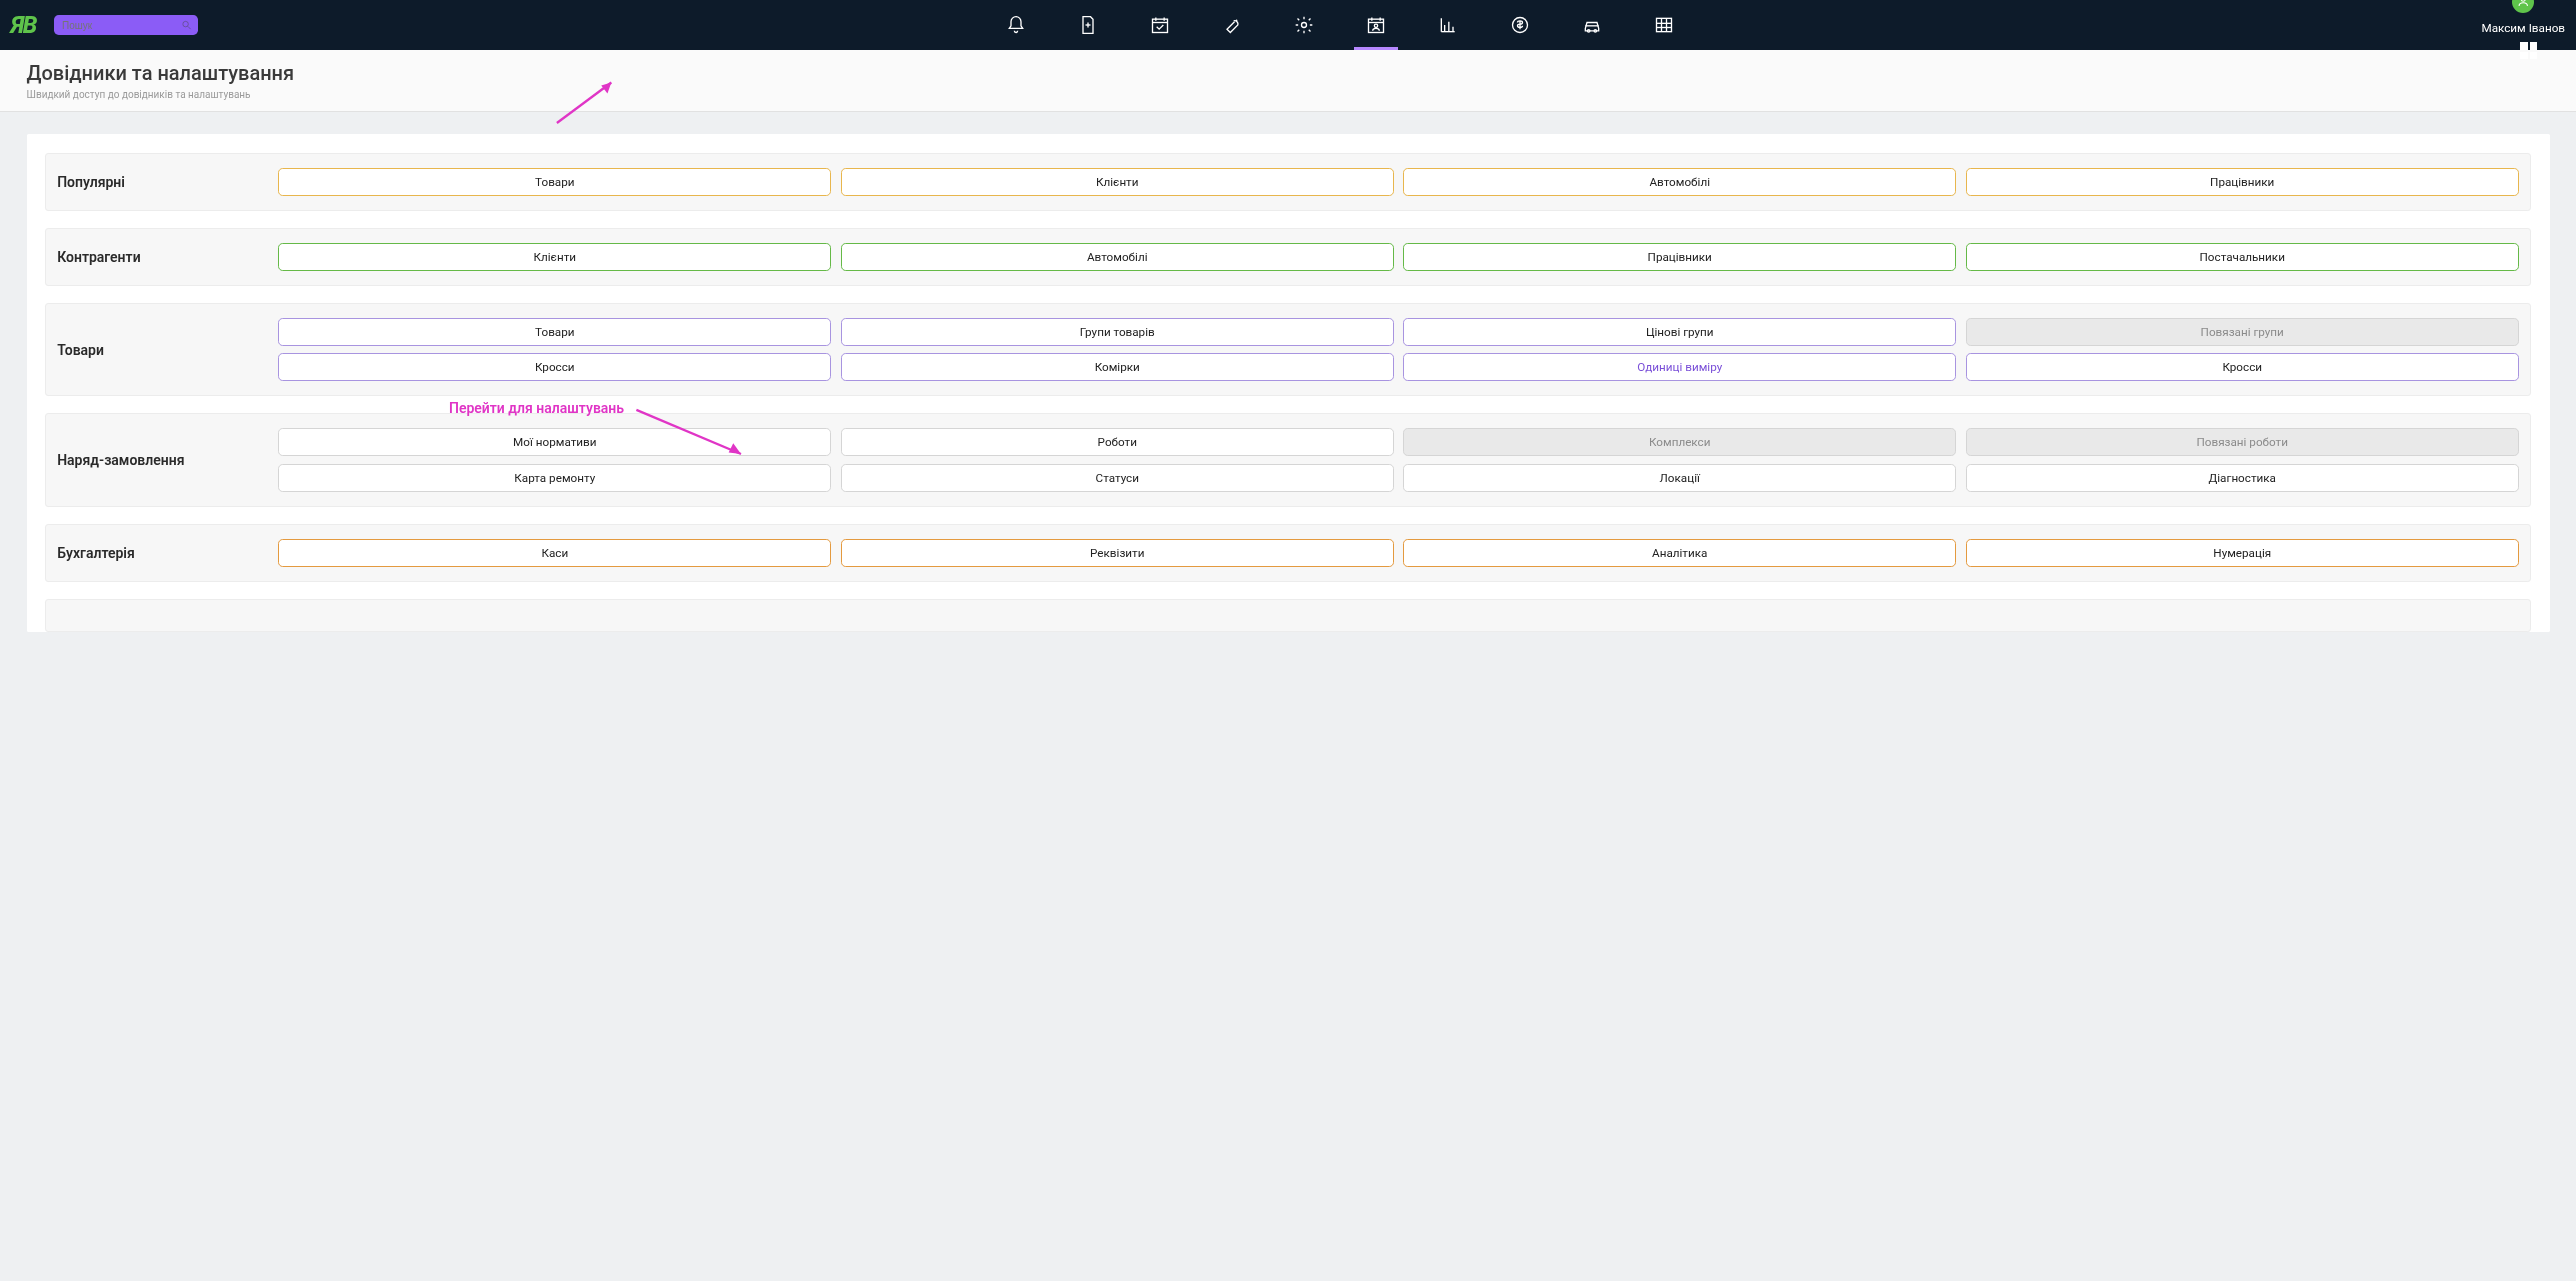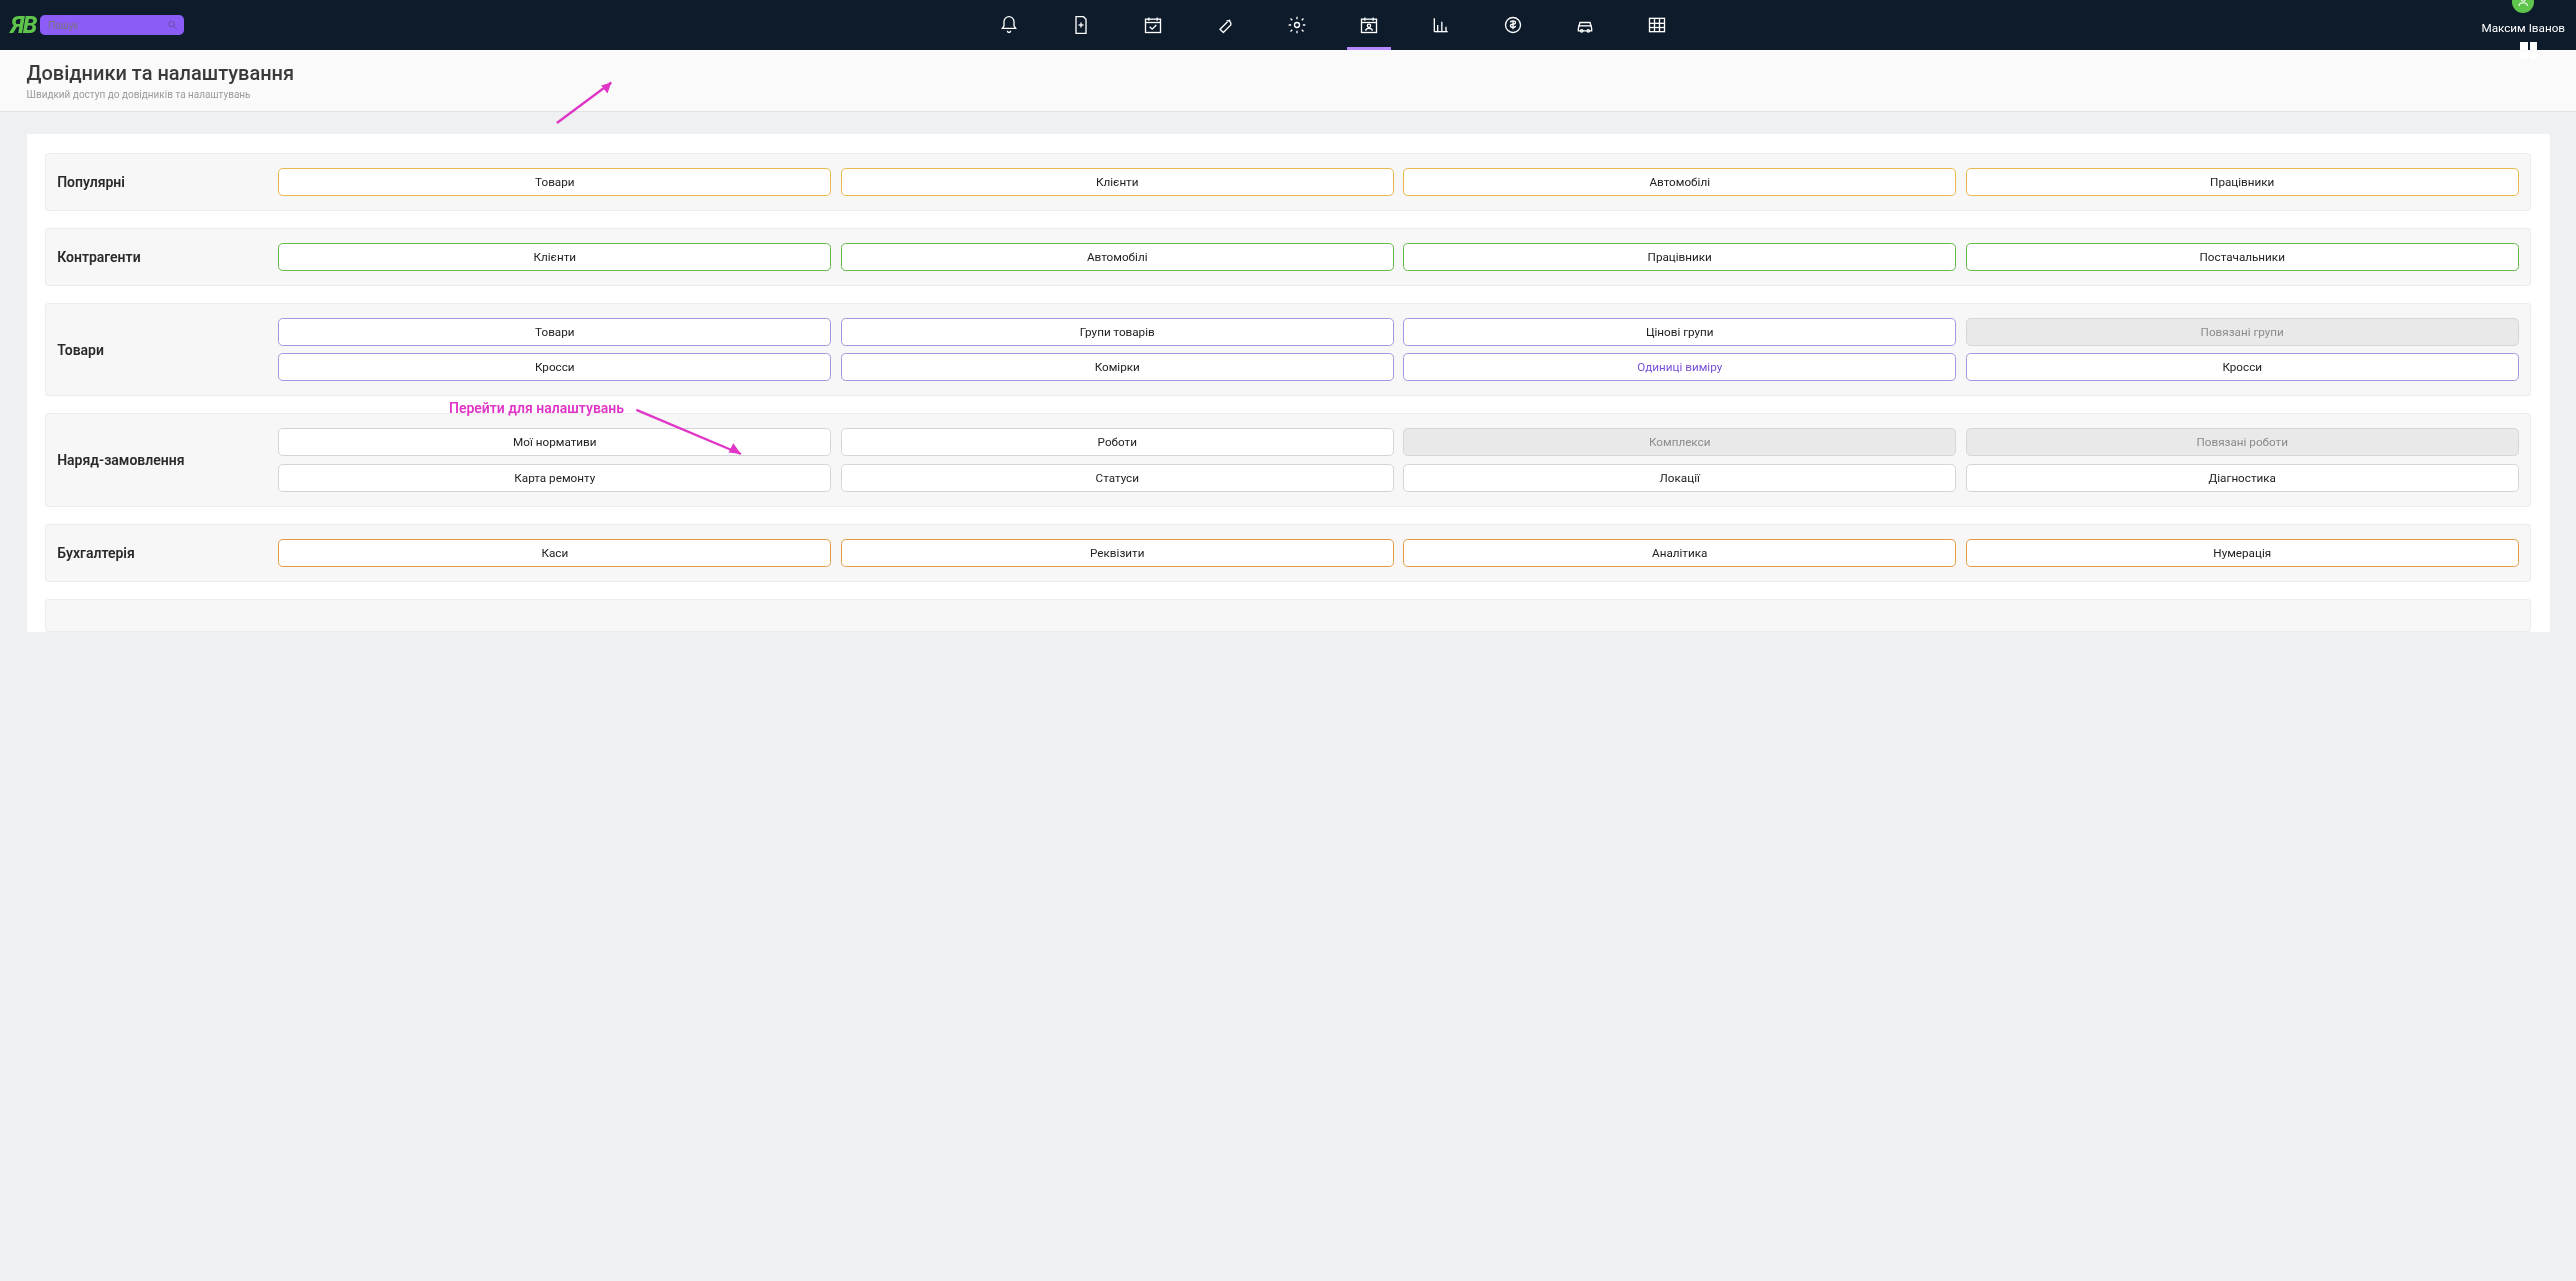--- a/index.html
+++ b/index.html
@@ -10,20 +10,21 @@
     font-size: 11px;
   }
 
   
   .topbar {
     background: #0d1b2a;
     height: 50px;
     display: flex;
     align-items: center;
     padding: 0 11px;
+    gap: 14px;
     position: relative;
   }
   .logo {
     color: #5fc44b;
     font-size: 23.4px;
     font-weight: 800;
     font-style: italic;
     letter-spacing: -1.6px;
     margin-right: 4.7px;
   }

